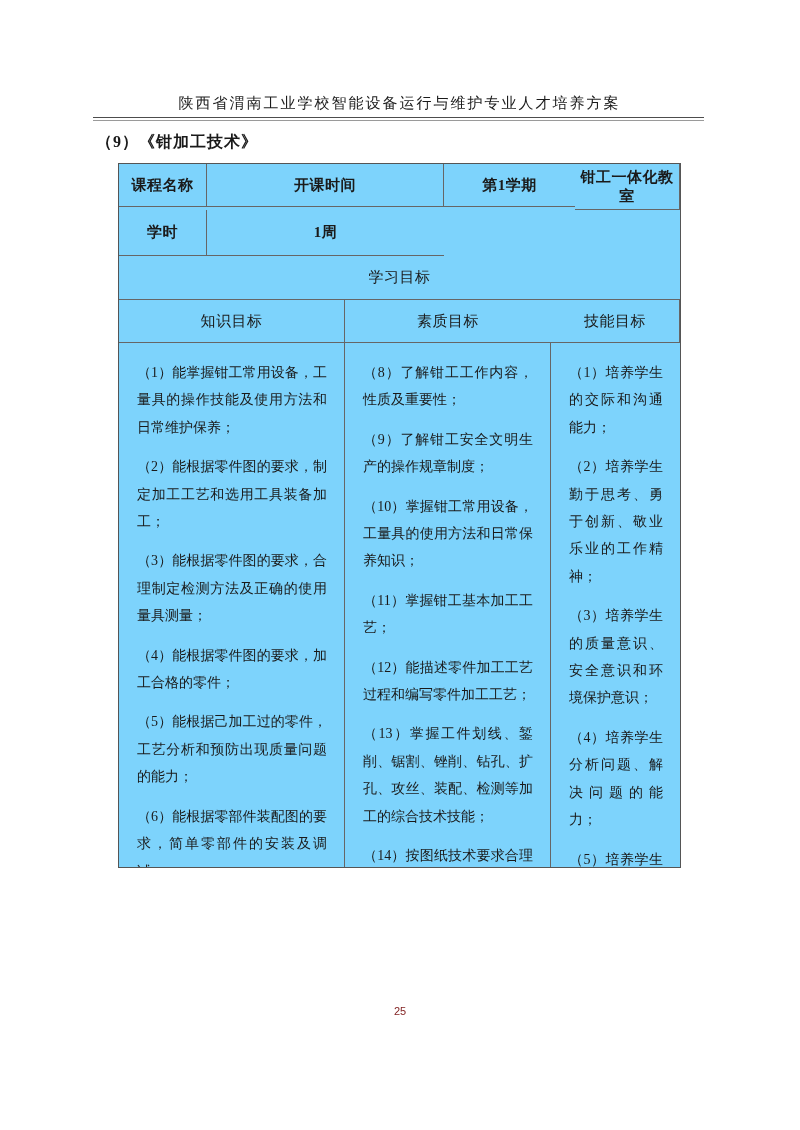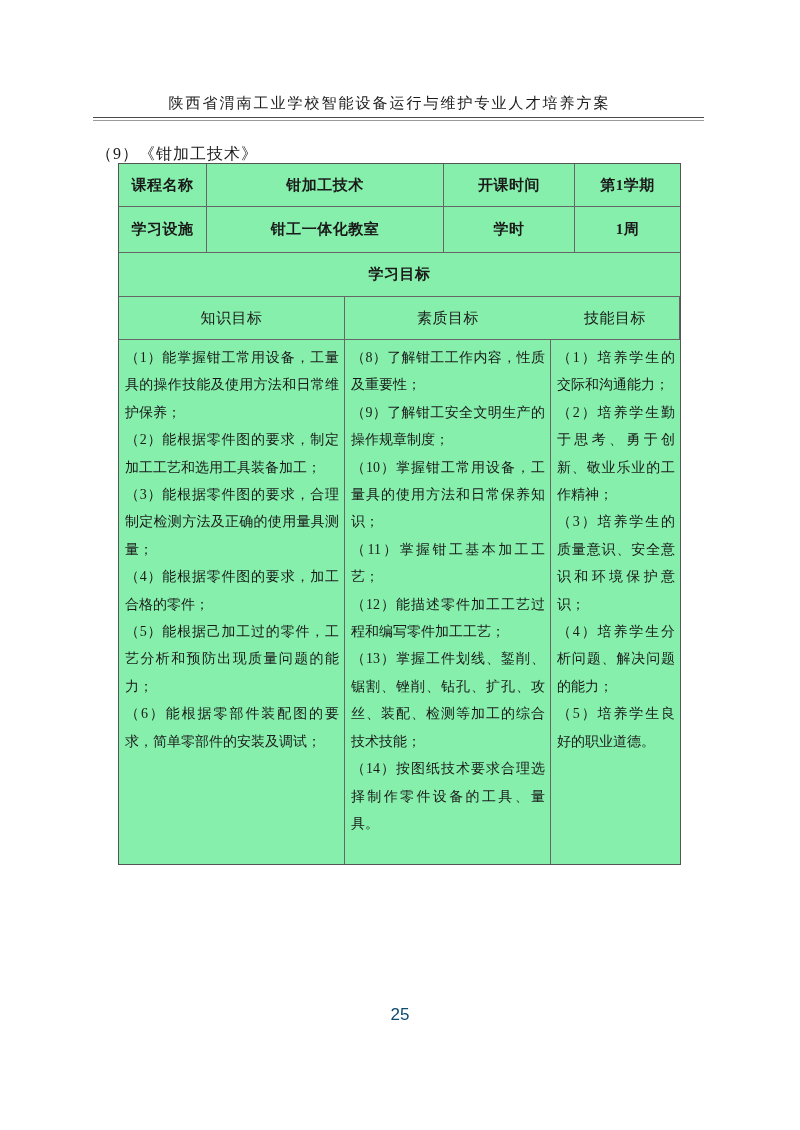--- a/index.html
+++ b/index.html
@@ -2,82 +2,80 @@
 <html><head>
 <meta charset="utf-8">
 <style>
   html,body{margin:0;padding:0;}
   body{
     width:800px;height:1130px;background:#ffffff;position:relative;
     font-family:"Liberation Serif","DejaVu Serif",serif;color:#1a1a1a;
     overflow:hidden;
   }
   .page-header{
-    position:absolute;top:93px;left:84px;width:611px;
+    position:absolute;top:93px;left:94px;width:611px;
     text-align:center;font-size:15px;letter-spacing:2px;line-height:20px;
     white-space:nowrap;
   }
   .header-rule{
     position:absolute;top:117px;left:93px;width:611px;height:2px;
     border-top:1px solid #4d4d4d;border-bottom:1px solid #9a9a9a;
   }
   .section-title{
-    position:absolute;top:144px;left:96px;
-    font-size:16px;font-weight:normal;letter-spacing:1px;
+    position:absolute;top:132px;left:96px;
+    font-size:16px;font-weight:bold;letter-spacing:1px;
   }
   .course-table{
     position:absolute;top:163px;left:118px;width:563px;
-    border:1px solid #555;box-sizing:border-box;background:#86efac;
+    border:1px solid #555;box-sizing:border-box;background:#7dd3fc;
   }
   .info-grid{display:grid;grid-template-columns:88px 237px 131px 1fr;}
   .goal-grid{display:grid;grid-template-columns:226px 206px 1fr;}
   .cell{
     display:flex;align-items:center;justify-content:center;
     border-right:1px solid #666;border-bottom:1px solid #666;
     font-weight:bold;font-size:15px;box-sizing:border-box;
     text-align:center;letter-spacing:.5px;
   }
   .h43{height:43px}
   .h46{height:46px}
   .no-r{border-right:none}
   .normal{font-weight:normal}
   .goals-title-cell{
     height:43px;border-bottom:1px solid #666;
     display:flex;align-items:center;justify-content:center;
-    font-weight:bold;font-size:15px;letter-spacing:.5px;
+    font-weight:normal;font-size:15px;letter-spacing:.5px;
   }
   .goal-body{
     height:524px;border-right:1px solid #666;box-sizing:border-box;
     padding:4px 5px 0 6px;font-size:14px;line-height:27.4px;
     text-align:justify;overflow:hidden;
   }
   .goal-body.no-r{border-right:none}
-  .goal-item{margin:0;}
+  .goal-item{margin:12px;}
   .page-number{
     position:absolute;top:1005px;left:0;width:800px;text-align:center;
-    font-size:17px;font-family:"Liberation Sans","DejaVu Sans",sans-serif;
-    color:#0c4a6e;
+    font-size:11px;font-family:"Liberation Sans","DejaVu Sans",sans-serif;
+    color:#7f1d1d;
   }
 </style>
 </head>
 <body>
 
 <div class="page-header">陕西省渭南工业学校智能设备运行与维护专业人才培养方案</div>
 <div class="header-rule"></div>
 <div class="section-title">（9）《钳加工技术》</div>
 
 <div class="course-table">
 
   <div class="info-grid">
     <div class="cell h43">课程名称</div>
-    <div class="cell h43">钳加工技术</div>
     <div class="cell h43">开课时间</div>
     <div class="cell h43 no-r">第1学期</div>
 
-    <div class="cell h46">学习设施</div>
     <div class="cell h46">钳工一体化教室</div>
     <div class="cell h46">学时</div>
     <div class="cell h46 no-r">1周</div>
   </div>
 
   <div class="goals-title-cell">学习目标</div>
 
   <div class="goal-grid">
     <div class="cell h43 normal">知识目标</div>
     <div class="cell h43 normal no-r">素质目标</div>

